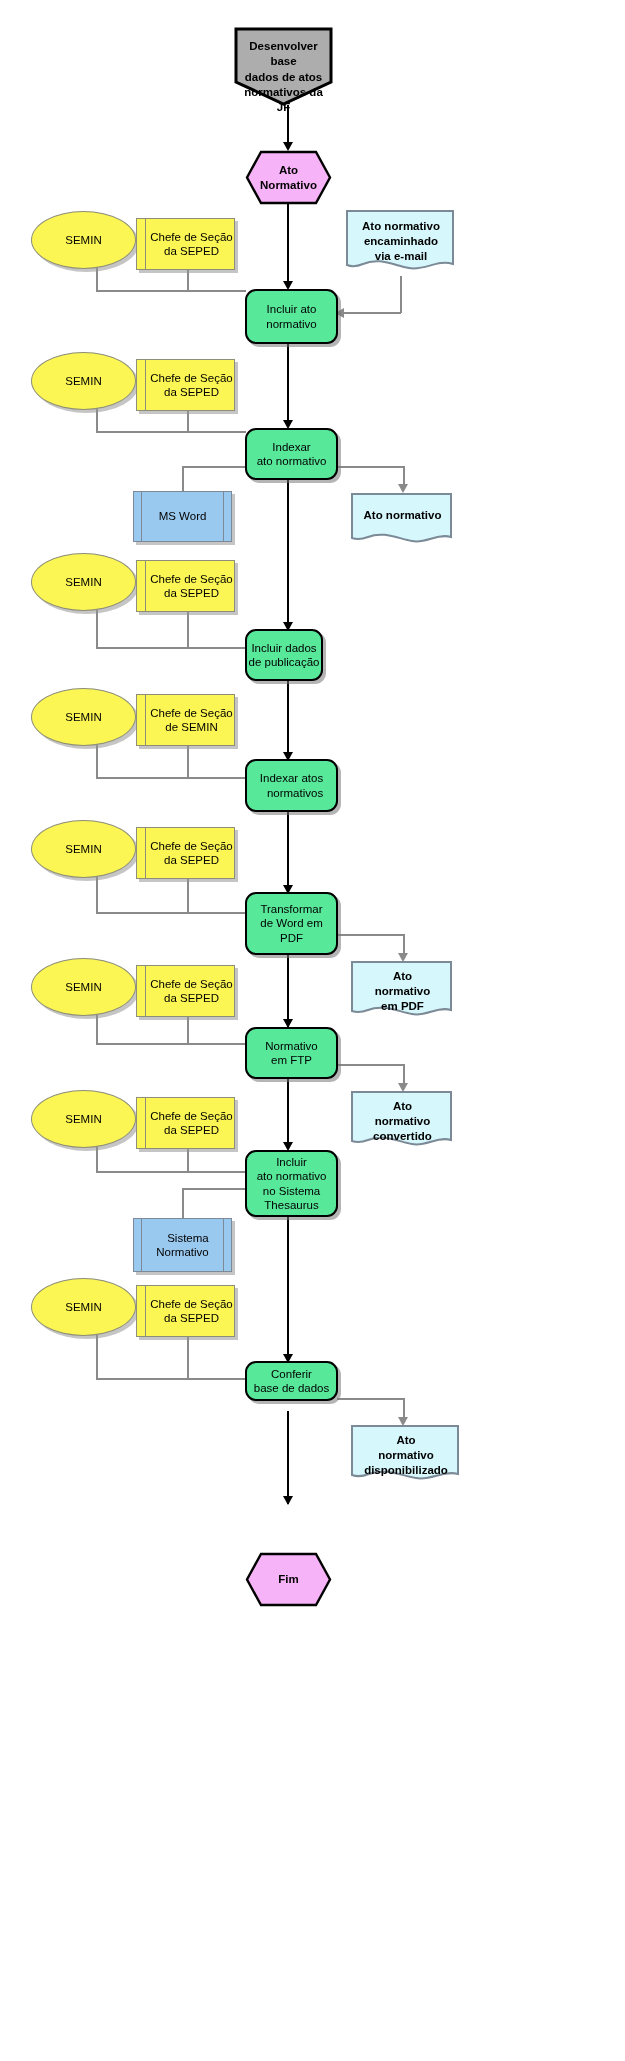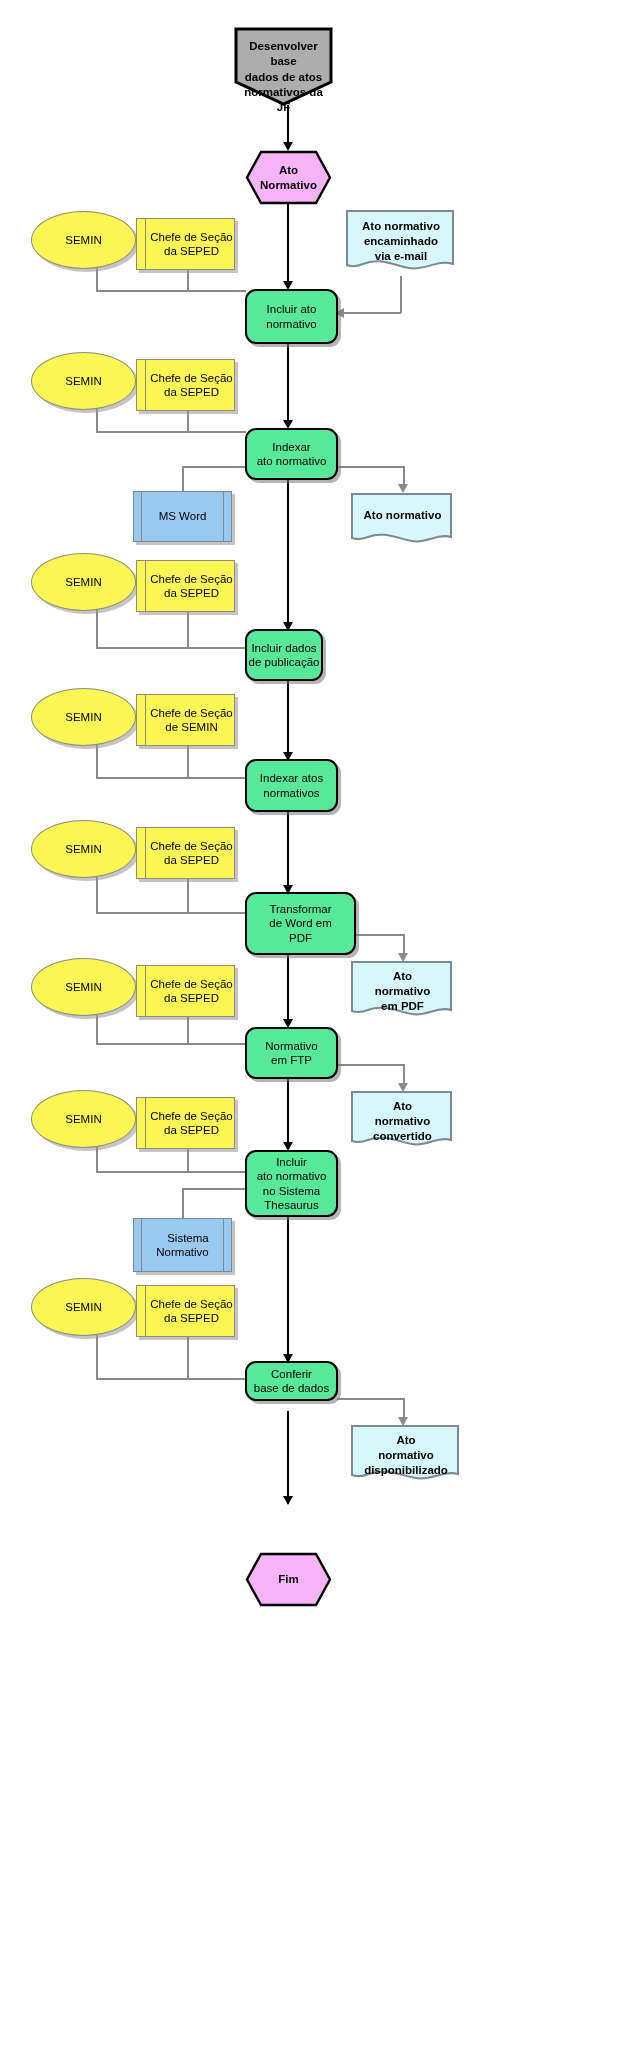--- a/index.html
+++ b/index.html
@@ -293,41 +293,41 @@
 de SEMIN</span>
   </div>
 
   <div class="glink v" style="left:96px; top:745px; height:33px;"></div>
   <div class="glink v" style="left:187px; top:745px; height:33px;"></div>
   <div class="glink h" style="left:96px; top:777px; width:150px;"></div>
 
   <div class="link v" style="left:287px; top:679px; height:80px;"></div>
   <div class="arrow-down" style="left:282.5px; top:752px;"></div>
 
-  <div class="node process" style="left:245px; top:759px; width:93px; height:53px;">
+  <div class="node process" style="left:245px; top:759px; width:93px; height:53px;text-align:right;">
     <span>Indexar atos
 normativos</span>
   </div>
 
   <div class="node actor" style="left:31px; top:820px; width:105px; height:58px;">
     <span>SEMIN</span>
   </div>
   <div class="node rolecard" style="left:136px; top:827px; width:99px; height:52px;">
     <span>Chefe de Seção
 da SEPED</span>
   </div>
 
   <div class="glink v" style="left:96px; top:877px; height:36px;"></div>
   <div class="glink v" style="left:187px; top:878px; height:35px;"></div>
   <div class="glink h" style="left:96px; top:912px; width:150px;"></div>
 
   <div class="link v" style="left:287px; top:810px; height:82px;"></div>
   <div class="arrow-down" style="left:282.5px; top:885px;"></div>
 
-  <div class="node process" style="left:245px; top:892px; width:111px; height:63px;">
+  <div class="node process" style="left:245px; top:892px; width:93px; height:63px;">
     <span>Transformar
 de Word em
 PDF</span>
   </div>
 
   <div class="glink h" style="left:337px; top:934px; width:67px;"></div>
   <div class="glink v" style="left:403px; top:934px; height:22px;"></div>
   <div class="arrow-down gray" style="left:398px; top:953px;"></div>
 
   <div class="doc-wrap" style="left:350px; top:960px; width:105px; height:62px;">

